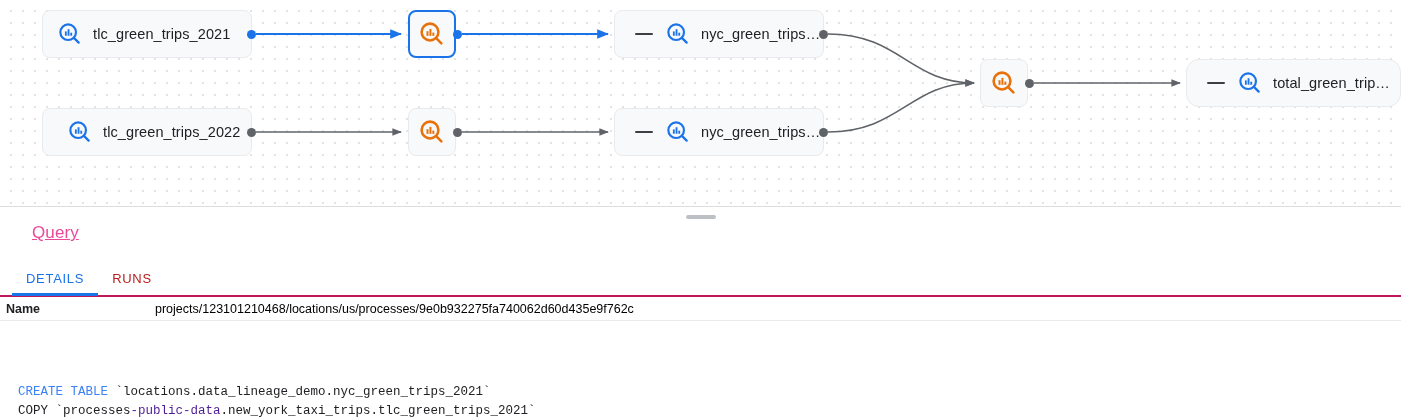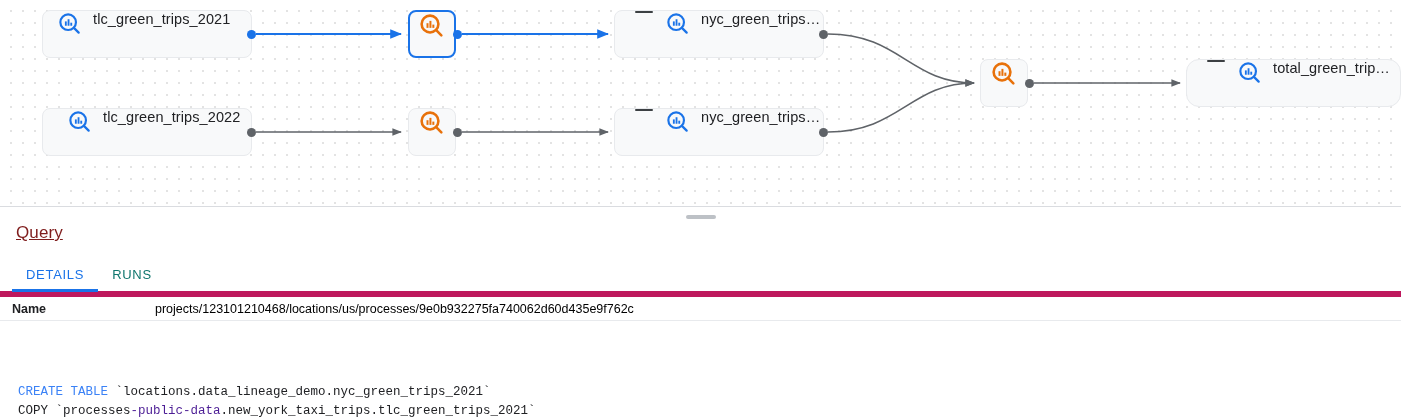--- a/index.html
+++ b/index.html
@@ -31,21 +31,21 @@
     width: 1401px; height: 206px;
     pointer-events: none;
   }
 
   .node {
     position: absolute;
     background: #f8f9fa;
     border: 1px solid #e8eaed;
     border-radius: 8px;
     display: flex;
-    align-items: flex-start;
+    align-items: center;
     height: 48px;
     z-index: 3;
   }
   .node.selected {
     border: 2px solid #1a73e8;
     background: #f8f9fa;
     box-shadow: 0 0 0 0 rgba(0,0,0,0);
   }
   .node.compact {
     width: 48px;
@@ -94,41 +94,41 @@
   }
   #drag-handle {
     width: 30px; height: 4px;
     border-radius: 2px;
     background: #bdc1c6;
     margin-top: 5px;
   }
 
   #panel-title {
     position: absolute;
-    left: 16px; top: 16px;
+    left: 32px; top: 16px;
     font-size: 17px;
-    color: #7f1d1d;
+    color: #ec4899;
     letter-spacing: .1px;
     text-decoration: underline;
   }
 
   #tabs {
     position: absolute;
     left: 0; top: 56px;
     width: 1401px;
     height: 34px;
-    border-bottom: 6px solid #be185d;
+    border-bottom: 2px solid #be185d;
     display: flex;
     align-items: flex-end;
     padding-left: 12px;
   }
   .tab {
     font-size: 13px;
     letter-spacing: .7px;
-    color: #0f766e;
+    color: #b91c1c;
     padding: 0 14px 9px 14px;
     cursor: pointer;
     position: relative;
     font-weight: 500;
   }
   .tab.active { color: #1a73e8; }
   .tab.active::after {
     content: "";
     position: absolute;
     left: 0; right: 0; bottom: -1px;
@@ -142,21 +142,21 @@
     width: 1401px;
   }
   .detail-row {
     display: flex;
     align-items: center;
     height: 23px;
     border-bottom: 1px solid #e8eaed;
   }
   .detail-key {
     width: 155px;
-    padding-left: 12px;
+    padding-left: 6px;
     font-size: 12.5px;
     font-weight: bold;
     color: #202124;
   }
   .detail-val {
     font-size: 12.5px;
     color: #000000;
   }
 
   #code-block {

